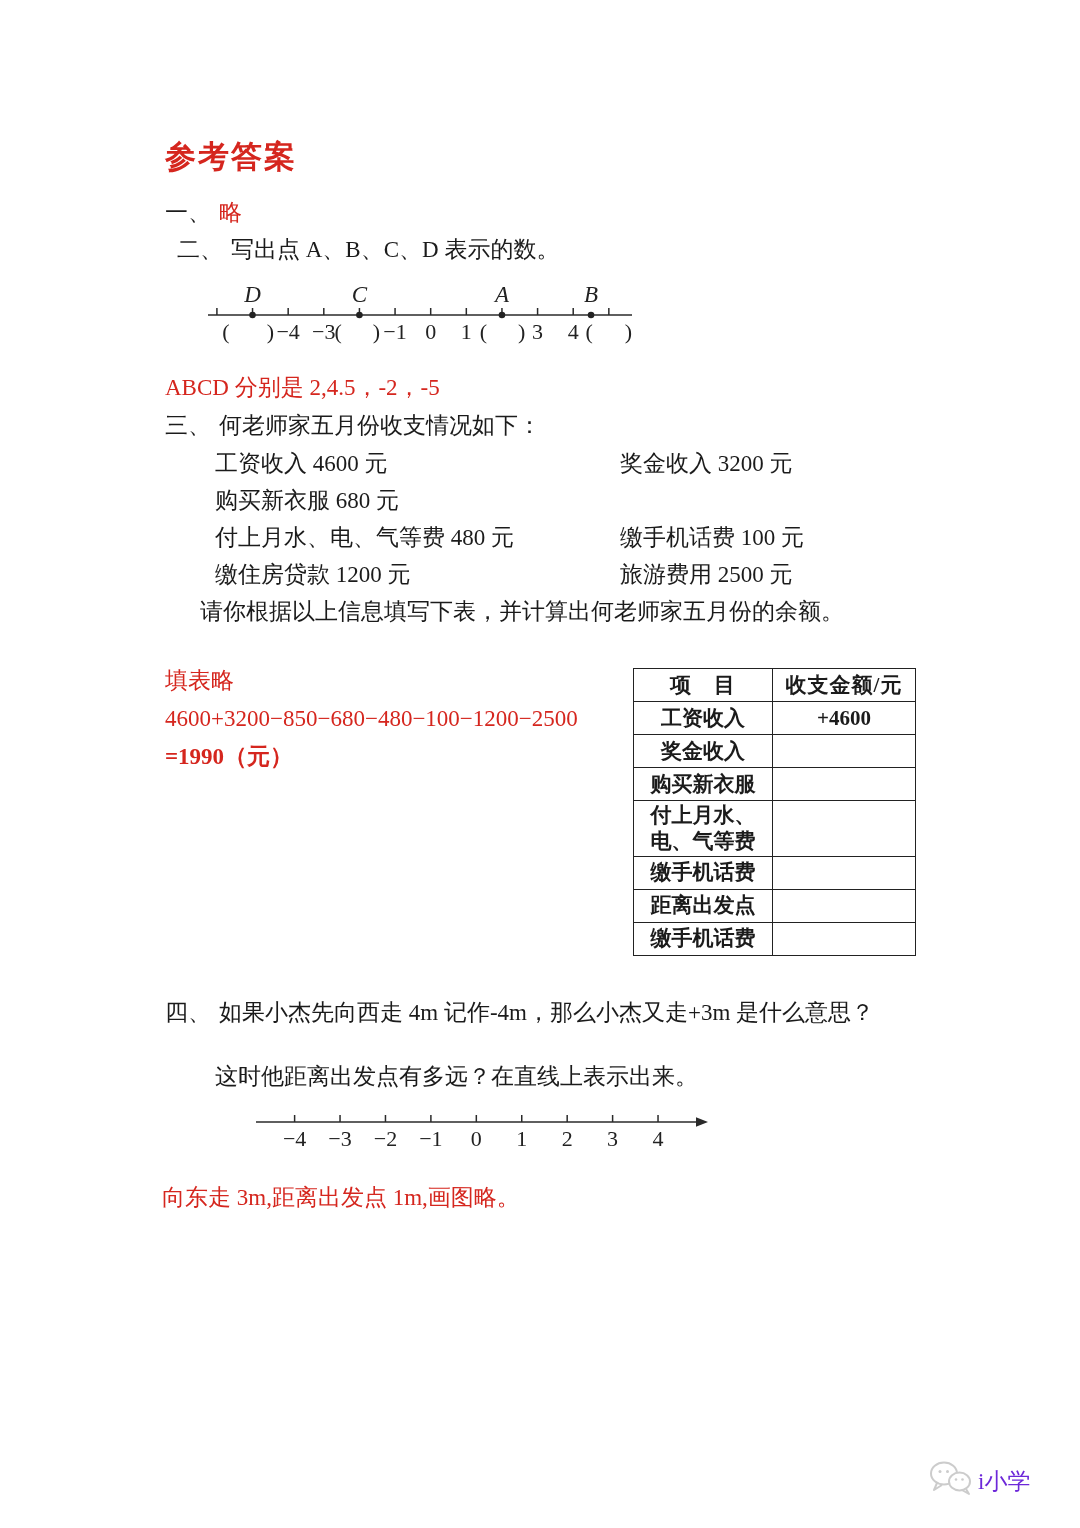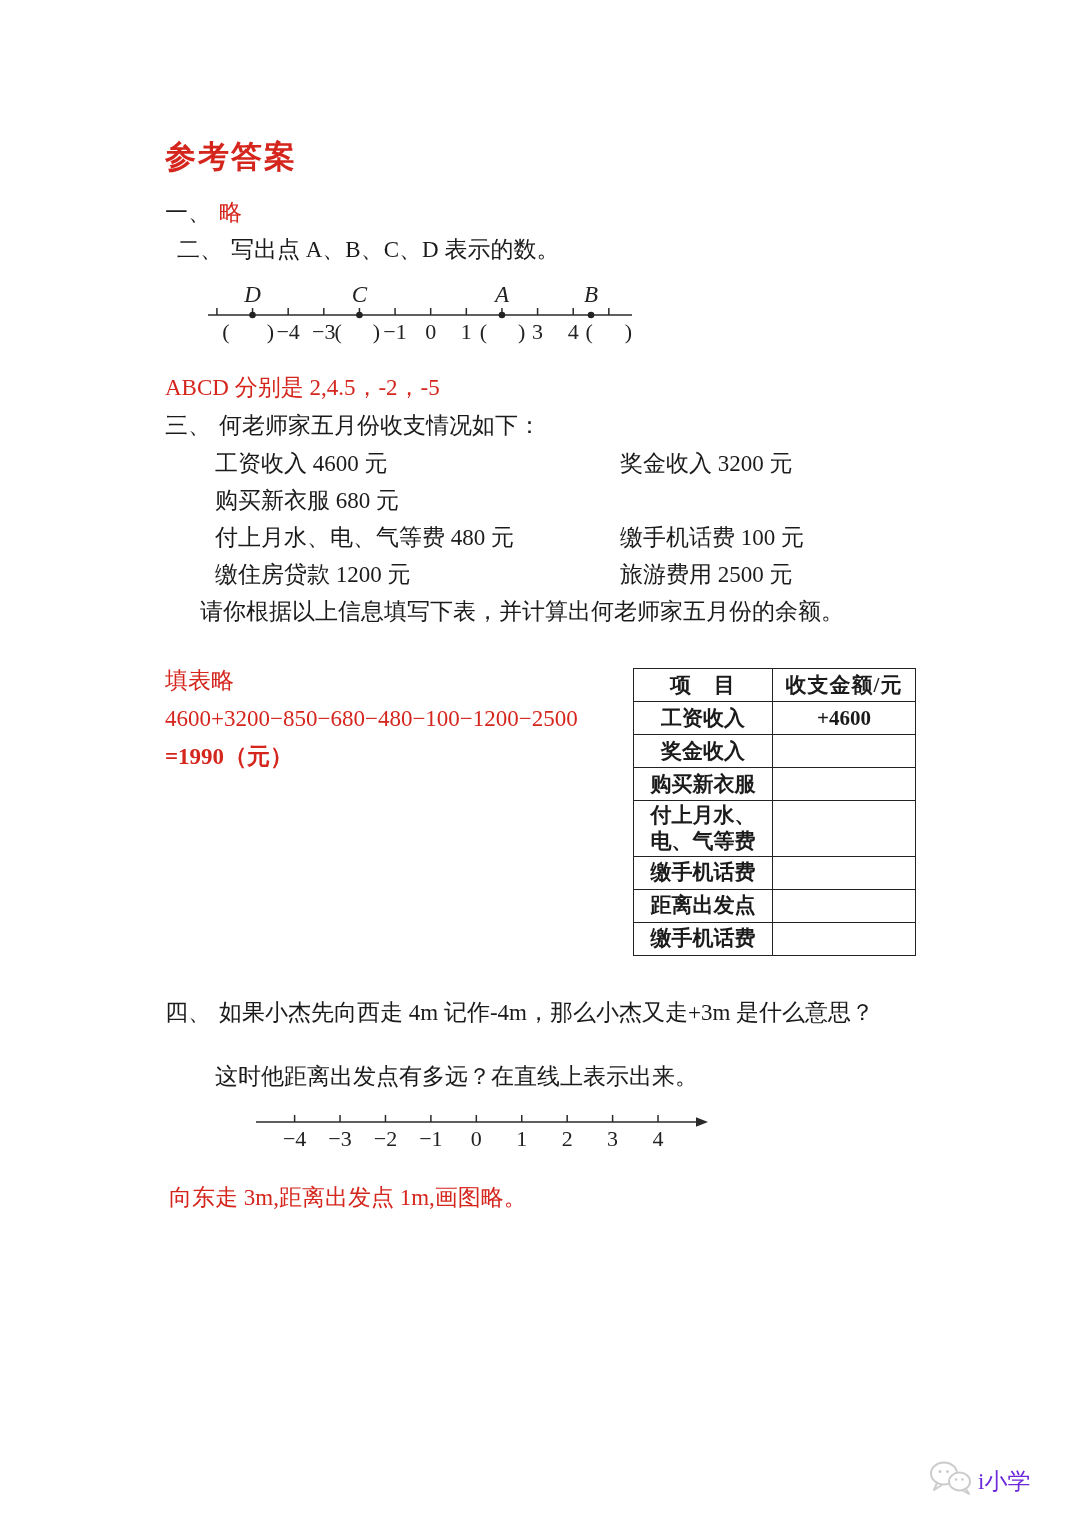--- a/index.html
+++ b/index.html
@@ -182,21 +182,21 @@
       <text x="84.04020100502511" y="44" text-anchor="middle" font-size="22" font-family="'Liberation Serif','DejaVu Serif',serif" fill="#222">−3</text>
       <text x="129.46733668341707" y="44" text-anchor="middle" font-size="22" font-family="'Liberation Serif','DejaVu Serif',serif" fill="#222">−2</text>
       <text x="174.89447236180905" y="44" text-anchor="middle" font-size="22" font-family="'Liberation Serif','DejaVu Serif',serif" fill="#222">−1</text>
       <text x="220.321608040201" y="44" text-anchor="middle" font-size="22" font-family="'Liberation Serif','DejaVu Serif',serif" fill="#222">0</text>
       <text x="265.74874371859295" y="44" text-anchor="middle" font-size="22" font-family="'Liberation Serif','DejaVu Serif',serif" fill="#222">1</text>
       <text x="311.1758793969849" y="44" text-anchor="middle" font-size="22" font-family="'Liberation Serif','DejaVu Serif',serif" fill="#222">2</text>
       <text x="356.60301507537685" y="44" text-anchor="middle" font-size="22" font-family="'Liberation Serif','DejaVu Serif',serif" fill="#222">3</text>
       <text x="402.03015075376885" y="44" text-anchor="middle" font-size="22" font-family="'Liberation Serif','DejaVu Serif',serif" fill="#222">4</text>
     </svg></div>
 
-<div class="abs t red" style="left:169px;top:1183px;">向东走 3m,距离出发点 1m,画图略。</div>
+<div class="abs t red" style="left:162px;top:1183px;">向东走 3m,距离出发点 1m,画图略。</div>
 
 <div class="watermark">
   <span>
     <svg width="46" height="36" viewBox="0 0 46 36">
       <ellipse cx="16" cy="13.5" rx="13" ry="11" fill="none" stroke="#cccccc" stroke-width="2"></ellipse>
       <path d="M9,23 L6,30 L14,25" fill="none" stroke="#cccccc" stroke-width="2" stroke-linejoin="round"></path>
       <ellipse cx="31.5" cy="21.5" rx="10.5" ry="9" fill="#ffffff" stroke="#cccccc" stroke-width="2"></ellipse>
       <path d="M38,29 L41,34 L34,30" fill="none" stroke="#cccccc" stroke-width="2" stroke-linejoin="round"></path>
       <circle cx="12" cy="11.5" r="1.5" fill="#cccccc"></circle>
       <circle cx="19.5" cy="11.5" r="1.5" fill="#cccccc"></circle>

